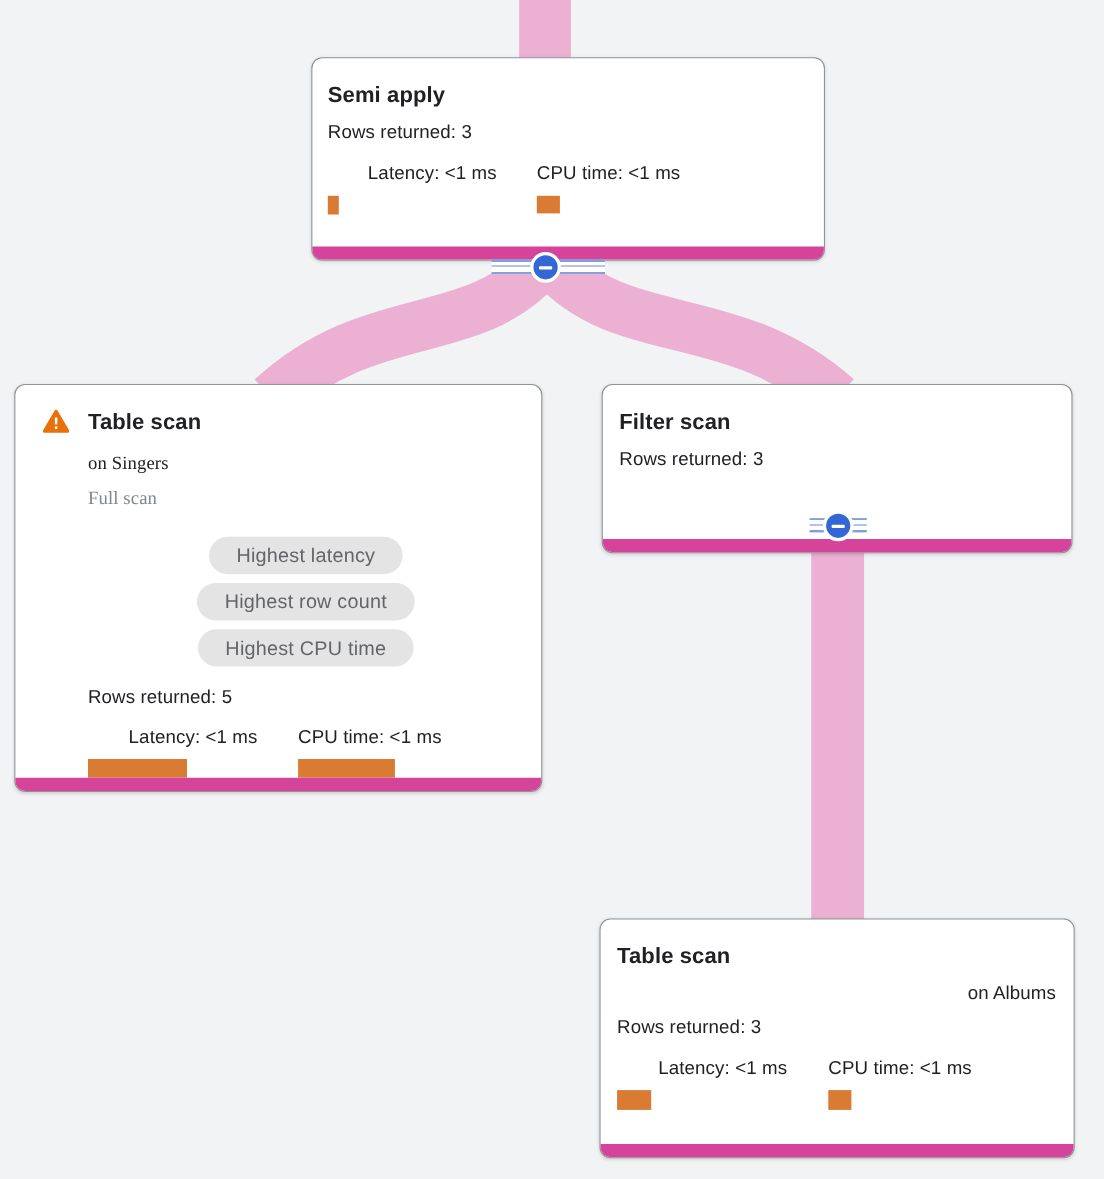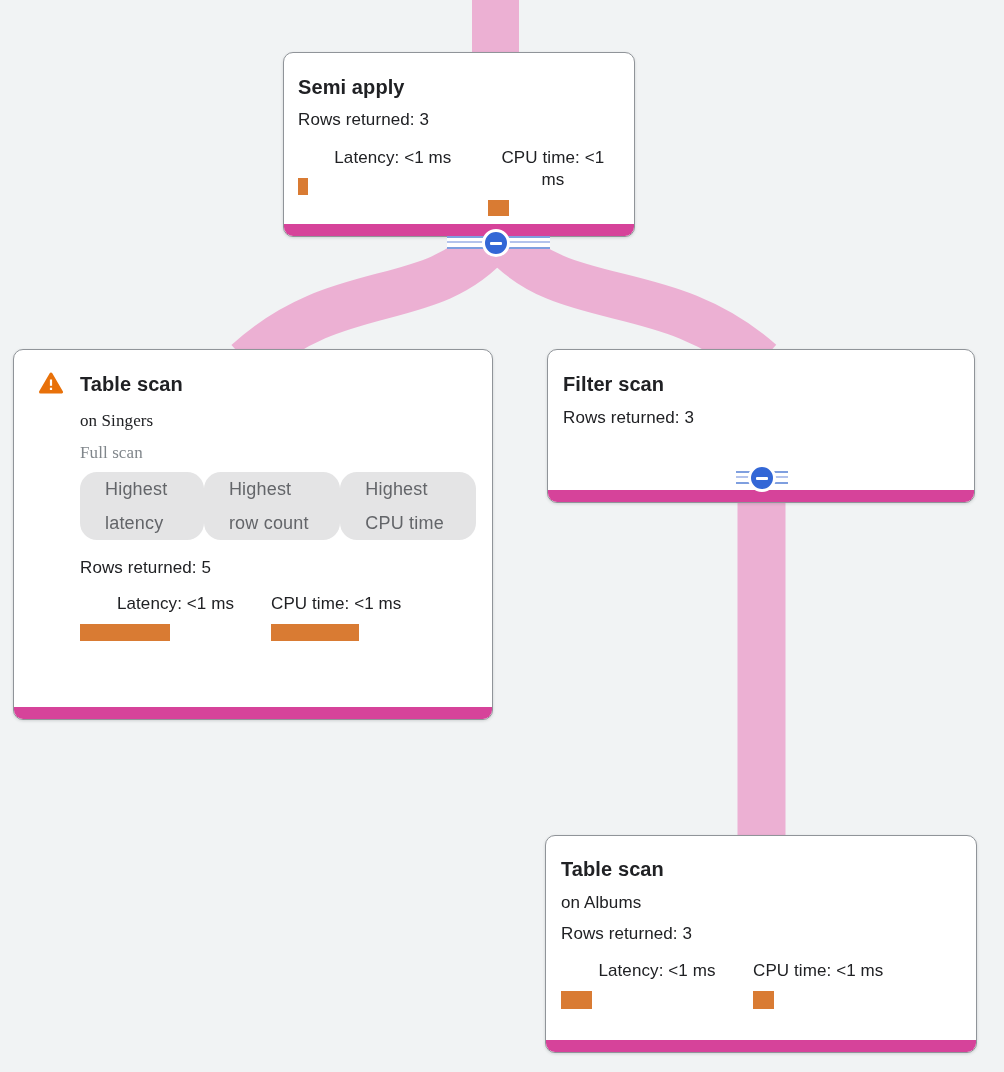--- a/index.html
+++ b/index.html
@@ -21,25 +21,25 @@
   .card{position:absolute;background:#fff;border:1px solid var(--card_border);
         border-radius:10px;box-shadow:0 1px 3px rgba(60,64,67,.18);z-index:2;box-sizing:border-box;}
   .stripe{position:absolute;left:0;right:0;bottom:0;height:12px;background:var(--stripe_magenta);
           border-radius:0 0 9px 9px;}
   .card-body{position:relative;}
   .title{font-size:20px;font-weight:600;color:var(--text_dark);margin:0;line-height:24px;letter-spacing:.1px;}
   .line{font-size:17px;line-height:22px;color:var(--text_dark);letter-spacing:.1px;}
   .muted{color:var(--text_muted);}
   .metrics{display:flex;text-align:center;}
   .bar{background:var(--bar_orange);margin-top:9px;}
-  .chips{display:flex;flex-direction:row;align-items:center;margin-top:8px;}
+  .chips{display:flex;flex-direction:column;align-items:center;margin-top:24px;}
   .chip{display:inline-block;background:var(--chip_bg);color:var(--chip_text);font-size:18px;
         line-height:34px;padding:0 25px;border-radius:17px;margin-bottom:8px;letter-spacing:.2px;}
 
-  #card-semi{left:283px;top:52px;width:352px;height:185px;}
+  #card-semi{left:283px;top:52px;width:467px;height:185px;}
   #card-semi .card-body{padding:22px 16px 0 14px;}
   #card-semi .rows{margin-top:10px;}
   #card-semi .metrics{margin-top:16px;}
   #card-semi .m1{width:190px;}
 
   #card-singers{left:13px;top:349px;width:480px;height:371px;}
   #card-singers .card-body{padding:22px 16px 0 66px;}
   #card-singers .sub{margin-top:14px;font-family:Liberation Serif, serif;}
   #card-singers .muted{margin-top:10px;font-family:Liberation Serif, serif;}
   #card-singers .rows{margin-top:9px;}
@@ -47,21 +47,21 @@
   #card-singers .m1{width:191px;}
   .title-row{position:relative;}
   .warn{position:absolute;left:-41px;top:0;width:24px;height:22px;}
 
   #card-filter{left:547px;top:349px;width:428px;height:154px;}
   #card-filter .card-body{padding:22px 16px 0 15px;}
   #card-filter .rows{margin-top:11px;}
 
   #card-albums{left:545px;top:835px;width:432px;height:218px;}
   #card-albums .card-body{padding:21px 16px 0 15px;}
-  #card-albums .sub{margin-top:11px;}
+  #card-albums .sub{margin-top:11px;text-align:right;}
   #card-albums .rows{margin-top:9px;}
   #card-albums .metrics{margin-top:15px;}
   #card-albums .m1{width:192px;}
 
   .collapse{position:absolute;z-index:3;cursor:pointer;}
   .rail{position:absolute;height:13px;
         background:linear-gradient(to bottom,var(--rail_blue) 0 2px,#fff 2px 5px,#b3c3ec 5px 7px,#fff 7px 11px,var(--rail_blue) 11px 13px);}
   .collapse-circle{position:absolute;width:22px;height:22px;border-radius:50%;
         background:var(--button_blue);border:3px solid #fff;box-sizing:content-box;}
   .minus{position:absolute;left:5px;top:9.5px;width:12px;height:3px;background:#fff;border-radius:1px;}

